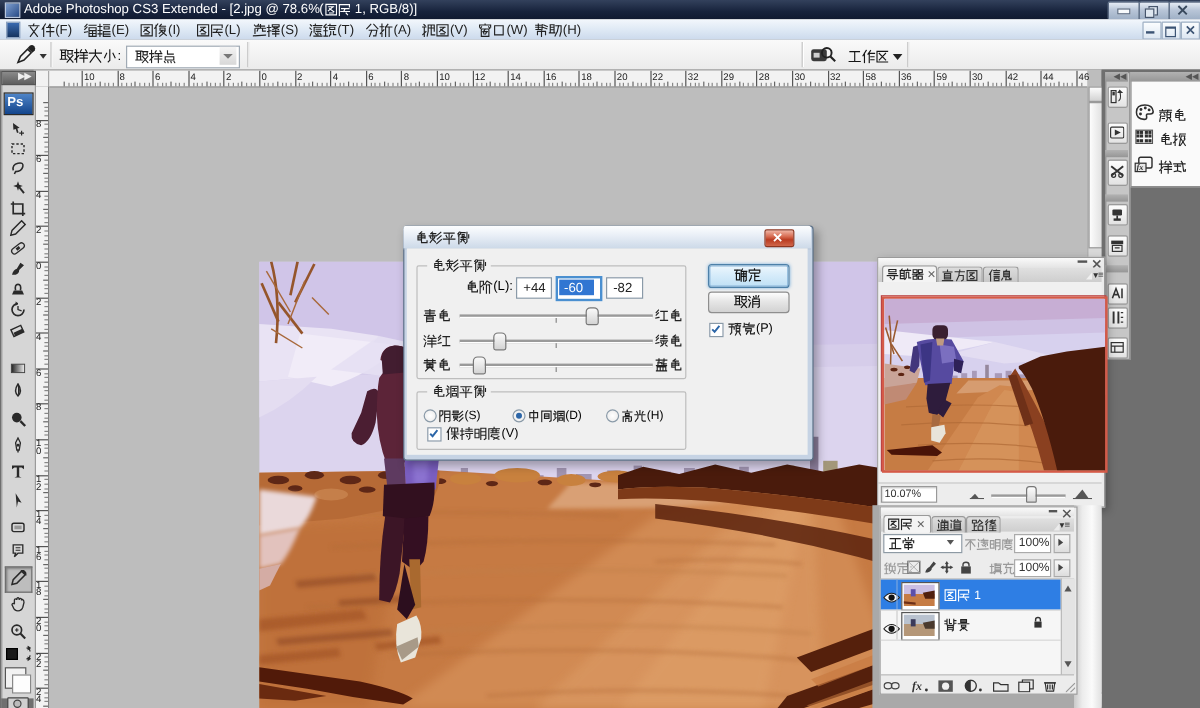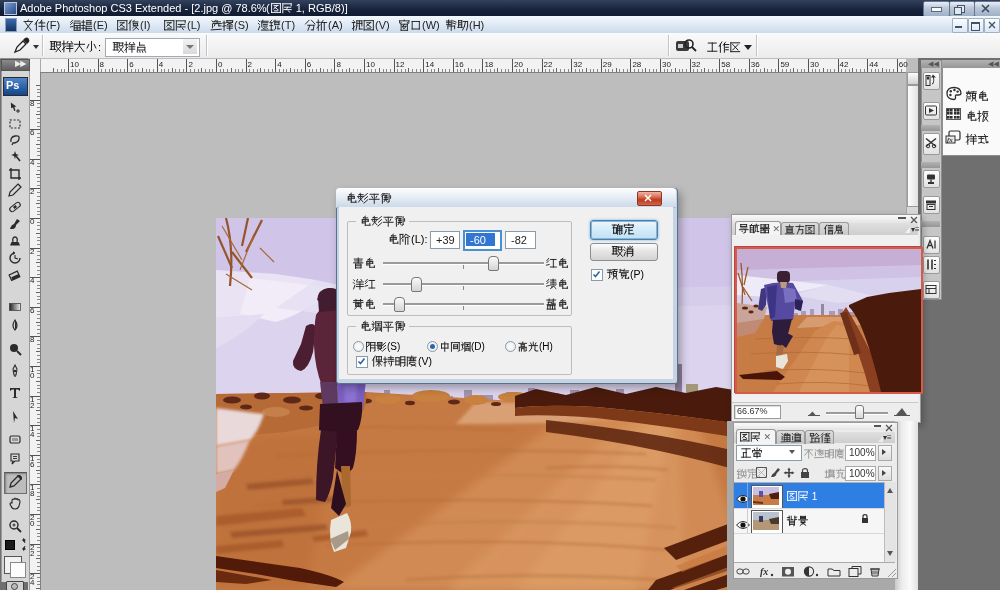--- a/index.html
+++ b/index.html
@@ -343,21 +343,21 @@
     <div class="abs" style="left:827.2px;top:0;width:1px;height:13px;background:#555"></div>
     <div class="abs" style="left:829.2px;top:1px;font-size:8px;color:#222">44</div>
     <div class="abs" style="left:830.9px;top:10px;width:1px;height:3px;background:#888"></div>
     <div class="abs" style="left:834.6px;top:10px;width:1px;height:3px;background:#888"></div>
     <div class="abs" style="left:838.3px;top:10px;width:1px;height:3px;background:#888"></div>
     <div class="abs" style="left:842.0px;top:9px;width:1px;height:4px;background:#666"></div>
     <div class="abs" style="left:845.7px;top:10px;width:1px;height:3px;background:#888"></div>
     <div class="abs" style="left:849.4px;top:10px;width:1px;height:3px;background:#888"></div>
     <div class="abs" style="left:853.1px;top:10px;width:1px;height:3px;background:#888"></div>
     <div class="abs" style="left:856.8px;top:0;width:1px;height:13px;background:#555"></div>
-    <div class="abs" style="left:858.8px;top:1px;font-size:8px;color:#222">60</div>
+    <div class="abs" style="left:858.8px;top:1px;font-size:8px;color:#222">46</div>
     <div class="abs" style="left:860.5px;top:10px;width:1px;height:3px;background:#888"></div>
   </div>
 <div class="abs" style="left:28px;top:59px;width:12px;height:13px;background:#f2f2f2;border-right:1px solid #aaa;border-bottom:1px solid #808080"></div>
 <div class="abs" style="left:28px;top:72px;width:12px;height:518px;background:#f2f2f2;border-right:1px solid #808080;overflow:hidden">
     <div class="abs" style="left:8px;top:12.8px;width:4px;height:1px;background:#666"></div>
     <div class="abs" style="left:9px;top:16.5px;width:3px;height:1px;background:#888"></div>
     <div class="abs" style="left:9px;top:20.2px;width:3px;height:1px;background:#888"></div>
     <div class="abs" style="left:9px;top:23.9px;width:3px;height:1px;background:#888"></div>
     <div class="abs" style="left:0;top:27.6px;width:12px;height:1px;background:#555"></div>
     <div class="abs" style="left:2px;top:28.6px;font-size:8px;color:#222">
@@ -973,21 +973,21 @@
       <rect x="40" y="22" width="13" height="12" rx="4" fill="#3a2030"></rect>
       <path d="M43 33 L50 33 L49 39 L44 39 Z" fill="#bf9a80"></path>
       <path d="M36 71 L55 70 L51 85 L44 97 L37 95 L35 83 Z" fill="#2e1c3c"></path>
       <path d="M44 95 L50 84 L56 87 L49 99 Z" fill="#2e1c3c"></path>
       <path d="M40 96 L47 97 L45 108 L39 108 Z" fill="#a86a40"></path>
       <path d="M39 107 L50 105 L51 112 L46 120 L39 118 Z" fill="#e8e4da"></path>
     </svg>
   </div>
 <div class="abs" style="left:732px;top:402px;width:186px;height:18px;background:#ededed;border-top:1px solid #c8c8c8"></div>
 <div class="abs" style="left:734px;top:405px;width:45px;height:12px;background:#fff;border:1px solid #999;box-shadow:inset 1px 1px 1px rgba(0,0,0,.15)"></div>
-<div style="position:absolute;left:737px;top:406px;font-size:9px;color:#333;white-space:pre;">66.67%</div>
+<div style="position:absolute;left:737px;top:406px;font-size:9px;color:#333;white-space:pre;">10.07%</div>
 <svg class="abs" style="left:808px;top:409px" width="12" height="7" viewBox="0 0 12 7">
     <path d="M1 6 L4.5 2.5 L7.5 6 Z" fill="#555"></path>
     <path d="M0 6.5 L12 6.5" stroke="#555"></path>
   </svg>
 <div class="abs" style="left:826px;top:412px;width:62px;height:2px;background:#9a9a9a;border-bottom:1px solid #fff"></div>
 <div class="abs" style="left:855px;top:405px;width:7px;height:12px;background:linear-gradient(#fdfdfd,#d8d8d8);border:1px solid #777;border-radius:3px 3px 1px 1px"></div>
 <svg class="abs" style="left:894px;top:405px" width="16" height="11" viewBox="0 0 16 11">
     <path d="M2 10 L8 3 L13 10 Z" fill="#555"></path>
     <path d="M0 10.5 L16 10.5" stroke="#555"></path>
   </svg>
@@ -1124,21 +1124,21 @@
 <div class="abs" style="left:347px;top:221px;width:223px;height:93px;border:1px solid #bdbdbd;border-radius:2px"></div>
 <div class="abs" style="left:356px;top:215px;background:#f0f0f0;padding:0 3px">
     <svg width="47" height="12" viewBox="0 0 47 12" style="flex:none;display:block">
       <path fill="none" stroke="#222" stroke-width="0.95" stroke-linecap="square" d="M6.46 1.21L4.36 2.89M4.36 2.89L8.77 2.89M3.31 4.57L9.19 4.57M3.31 4.57L3.31 7.93M9.19 4.57L9.19 6.46M3.31 7.93L6.25 7.93M6.25 2.89L6.25 10.24M6.25 10.24L10.87 10.24M10.87 10.24L10.87 8.77M3.31 6.25L9.19 6.25M15.44 1.42L13.97 2.68M13.97 2.68L18.17 2.68M12.71 4.57L18.59 4.57M15.65 2.68L15.65 7.30M15.65 7.30L13.55 10.03M15.65 7.30L17.96 9.82M13.55 5.62L14.18 6.67M17.33 5.62L16.70 6.67M22.37 1.63L19.22 4.15M22.58 4.57L19.43 7.30M22.79 7.72L19.01 11.08M25.05 2.26L33.45 2.26M26.73 4.15L27.57 5.83M31.77 4.15L30.93 5.83M24.42 7.30L34.08 7.30M29.25 2.26L29.25 11.29M37.81 1.42L36.55 2.89M38.23 3.31L36.97 4.57M37.39 3.31L37.39 11.29M38.86 1.63L38.86 3.10M38.86 1.84L42.64 1.84M40.12 3.52L41.80 3.52M40.12 3.52L40.12 5.20M41.80 3.52L41.80 5.20M40.12 5.20L41.80 5.20M39.28 5.83L42.85 5.83M40.96 5.83L40.96 7.30M39.07 7.51L42.64 7.51M39.91 8.35L39.07 9.61M41.17 8.35L42.01 9.61M44.11 1.63L44.11 9.40M44.11 9.40L42.85 10.87M45.58 3.73L45.58 6.25"></path>
     </svg>
   </div>
 <div class="lb" style="left:387px;top:233px"><svg width="24" height="12" viewBox="0 0 24 12" style="flex:none;display:block">
       <path fill="none" stroke="#222" stroke-width="0.95" stroke-linecap="square" d="M6.46 1.21L4.36 2.89M4.36 2.89L8.77 2.89M3.31 4.57L9.19 4.57M3.31 4.57L3.31 7.93M9.19 4.57L9.19 6.46M3.31 7.93L6.25 7.93M6.25 2.89L6.25 10.24M6.25 10.24L10.87 10.24M10.87 10.24L10.87 8.77M3.31 6.25L9.19 6.25M13.13 1.42L13.13 11.29M13.13 1.42L15.86 1.42M15.86 1.42L15.86 4.15M15.86 4.15L13.97 5.83M15.86 6.25L15.86 8.35M18.59 1.42L16.91 4.15M19.22 1.42L22.79 3.73M18.38 4.36L18.38 11.29M20.90 4.36L20.90 11.29M20.90 4.36L19.64 4.36"></path>
     </svg><span style="font-size:11px">(L):</span></div>
 <div class="abs" style="left:430px;top:231px;width:28px;height:16px;background:#fff;border:1px solid #8a9aa8"></div>
-<div style="position:absolute;left:436px;top:234px;font-size:11px;color:#222;white-space:pre;">+39</div>
+<div style="position:absolute;left:436px;top:234px;font-size:11px;color:#222;white-space:pre;">+44</div>
 <div class="abs" style="left:463px;top:230px;width:35px;height:17px;background:#fff;border:2px solid #4a8fd0"></div>
 <div class="abs" style="left:466px;top:233px;width:29px;height:13px;background:#3176d2"></div>
 <div style="position:absolute;left:470px;top:234px;font-size:11px;color:#fff;white-space:pre;">-60</div>
 <div class="abs" style="left:505px;top:231px;width:29px;height:16px;background:#fff;border:1px solid #8a9aa8"></div>
 <div style="position:absolute;left:511px;top:234px;font-size:11px;color:#222;white-space:pre;">-82</div>
 <div class="lb" style="left:352px;top:257px"><svg width="24" height="12" viewBox="0 0 24 12" style="flex:none;display:block">
       <path fill="none" stroke="#222" stroke-width="0.95" stroke-linecap="square" d="M2.26 2.05L10.24 2.05M2.68 3.94L9.82 3.94M1.63 5.83L10.87 5.83M6.25 1.00L6.25 5.83M3.52 7.09L8.98 7.09M3.52 7.09L3.52 11.29M8.98 7.09L8.98 10.87M3.52 8.77L8.98 8.77M3.52 10.87L8.98 10.87M17.96 1.21L15.86 2.89M15.86 2.89L20.27 2.89M14.81 4.57L20.69 4.57M14.81 4.57L14.81 7.93M20.69 4.57L20.69 6.46M14.81 7.93L17.75 7.93M17.75 2.89L17.75 10.24M17.75 10.24L22.37 10.24M22.37 10.24L22.37 8.77M14.81 6.25L20.69 6.25"></path>
     </svg></div>
 <div class="lb" style="left:545px;top:257px"><svg width="24" height="12" viewBox="0 0 24 12" style="flex:none;display:block">
       <path fill="none" stroke="#222" stroke-width="0.95" stroke-linecap="square" d="M3.73 1.42L1.84 3.52M3.73 3.73L1.84 5.62M1.52 8.14L4.15 7.51M5.62 2.47L11.08 2.47M8.35 2.47L8.35 10.03M5.41 10.03L11.29 10.03M17.96 1.21L15.86 2.89M15.86 2.89L20.27 2.89M14.81 4.57L20.69 4.57M14.81 4.57L14.81 7.93M20.69 4.57L20.69 6.46M14.81 7.93L17.75 7.93M17.75 2.89L17.75 10.24M17.75 10.24L22.37 10.24M22.37 10.24L22.37 8.77M14.81 6.25L20.69 6.25"></path>

